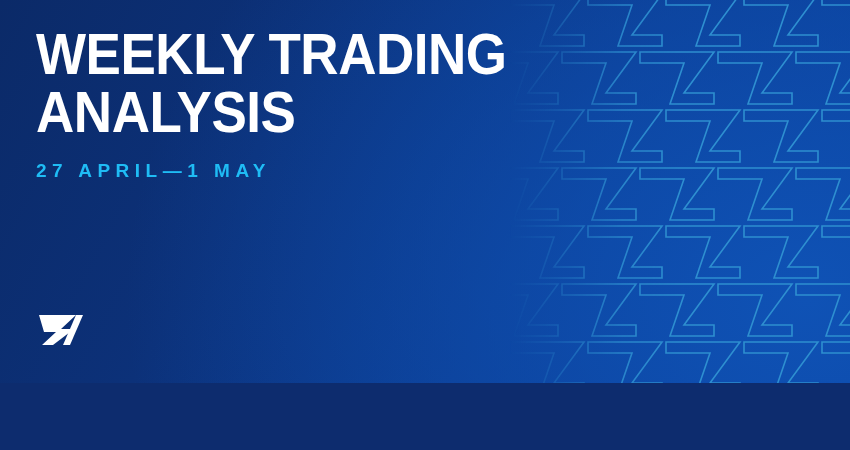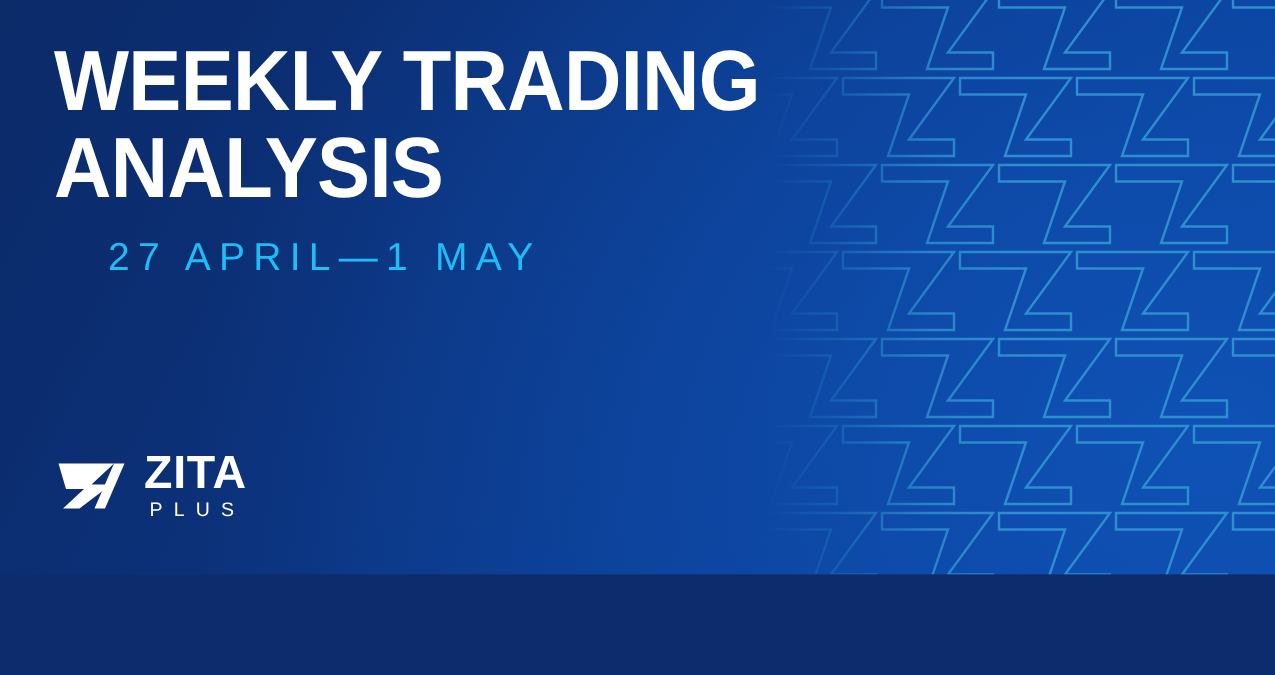--- a/index.html
+++ b/index.html
@@ -45,26 +45,25 @@
     font-weight: 700;
     letter-spacing: -0.5px;
     transform: scaleX(0.93);
     transform-origin: left center;
     white-space: nowrap;
   }
   #subtitle {
     display: block;
     margin-top: 16px;
     color: #1fbcf5;
-    font-size: 26px;
+    font-size: 19px;
     line-height: 28px;
-    font-weight: 400;
+    font-weight: 700;
     letter-spacing: 5.5px;
     white-space: nowrap;
-    margin-left: 36px;
   }
 
   
   #logo {
     position: absolute;
     left: 36px;
     bottom: 36px;
     display: flex;
     align-items: center;
     gap: 12px;
@@ -165,19 +164,15 @@
     <span class="title-line">WEEKLY TRADING</span>
     <span class="title-line">ANALYSIS</span>
     <span id="subtitle">27 APRIL—1 MAY</span>
   </div>
 
   <div id="logo">
     <svg id="logo-mark" width="48" height="34" viewBox="0 0 48 34" xmlns="http://www.w3.org/2000/svg">
       <polygon fill="#ffffff" points="3,2 40,2 25,16 38,16 17,32 6,32 20,19 8,19"></polygon>
       <polygon fill="#ffffff" points="40,2 47,2 34,32 27,32"></polygon>
     </svg>
-    <span id="logo-words">
-      <span id="logo-zita">ZITA</span>
-      <span id="logo-plus">PLUS</span>
-    </span>
   </div>
 
 </div>
 
 </body></html>

